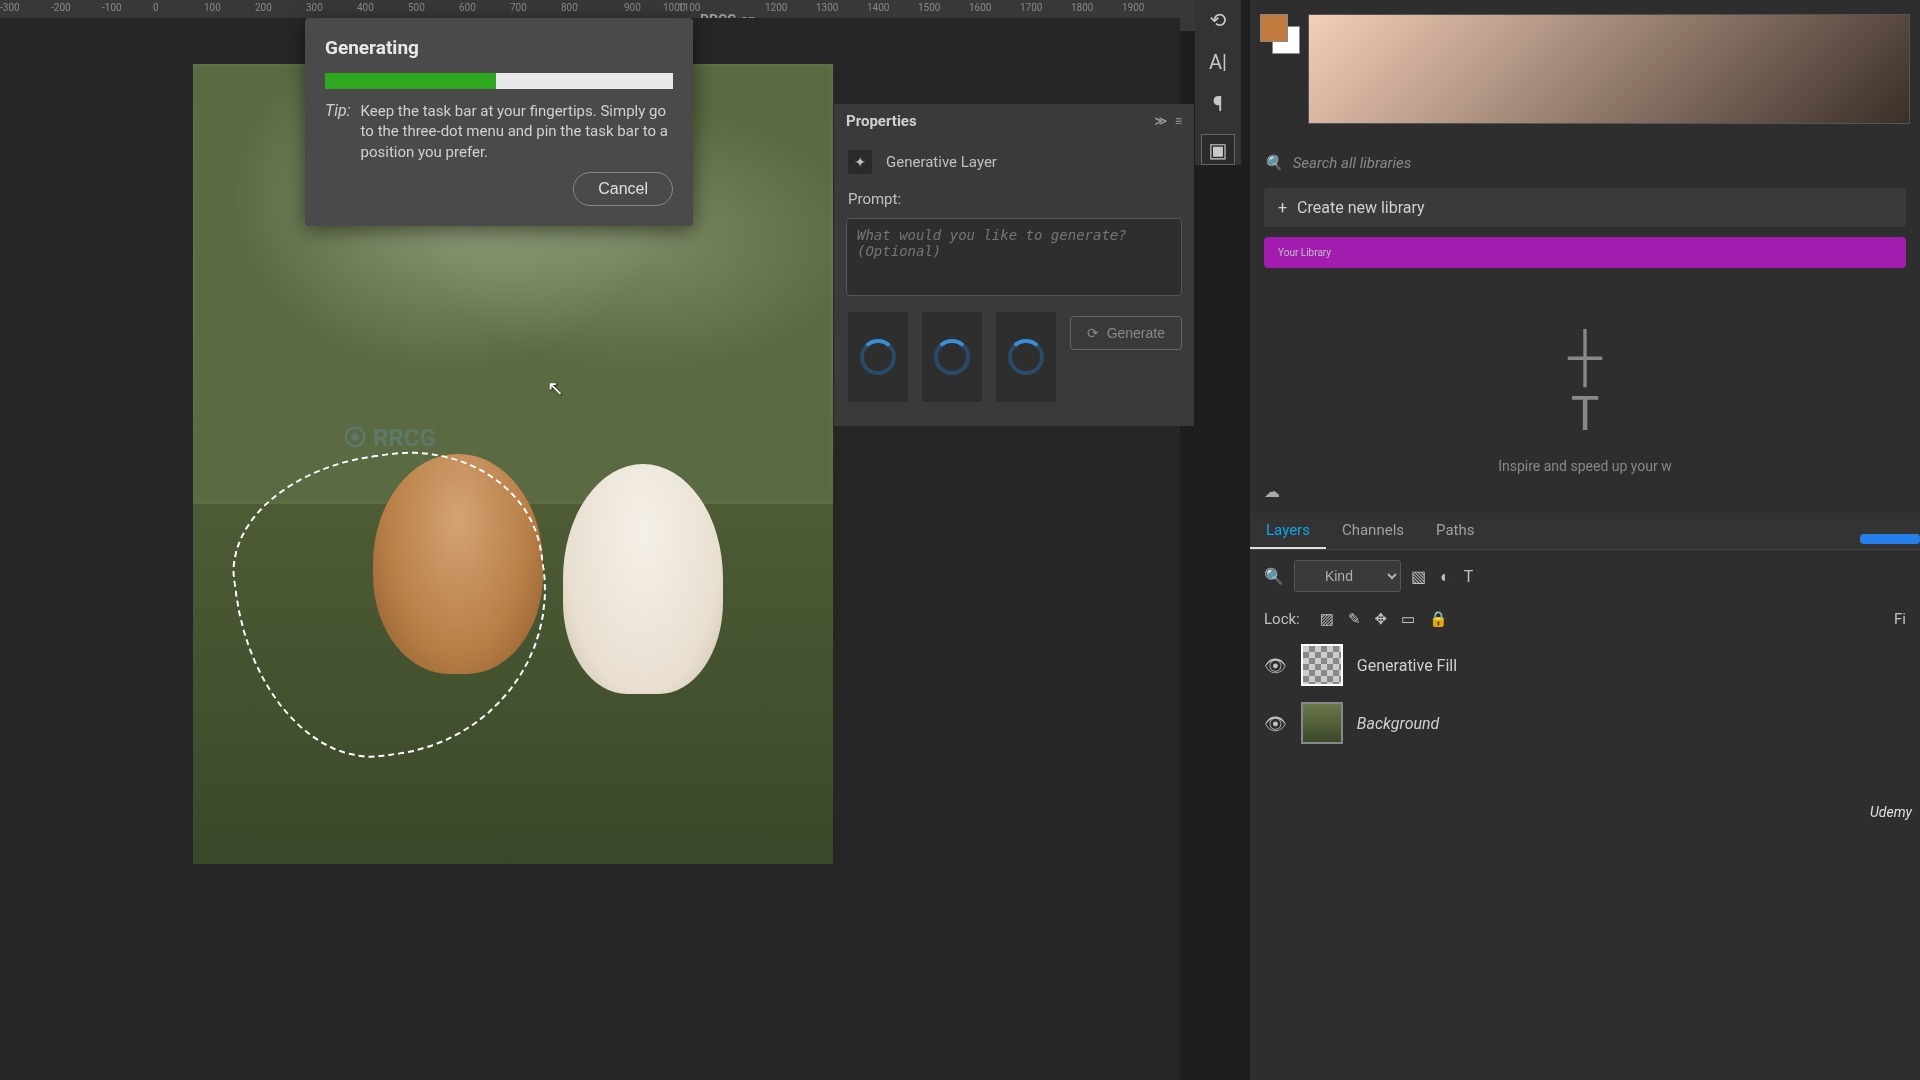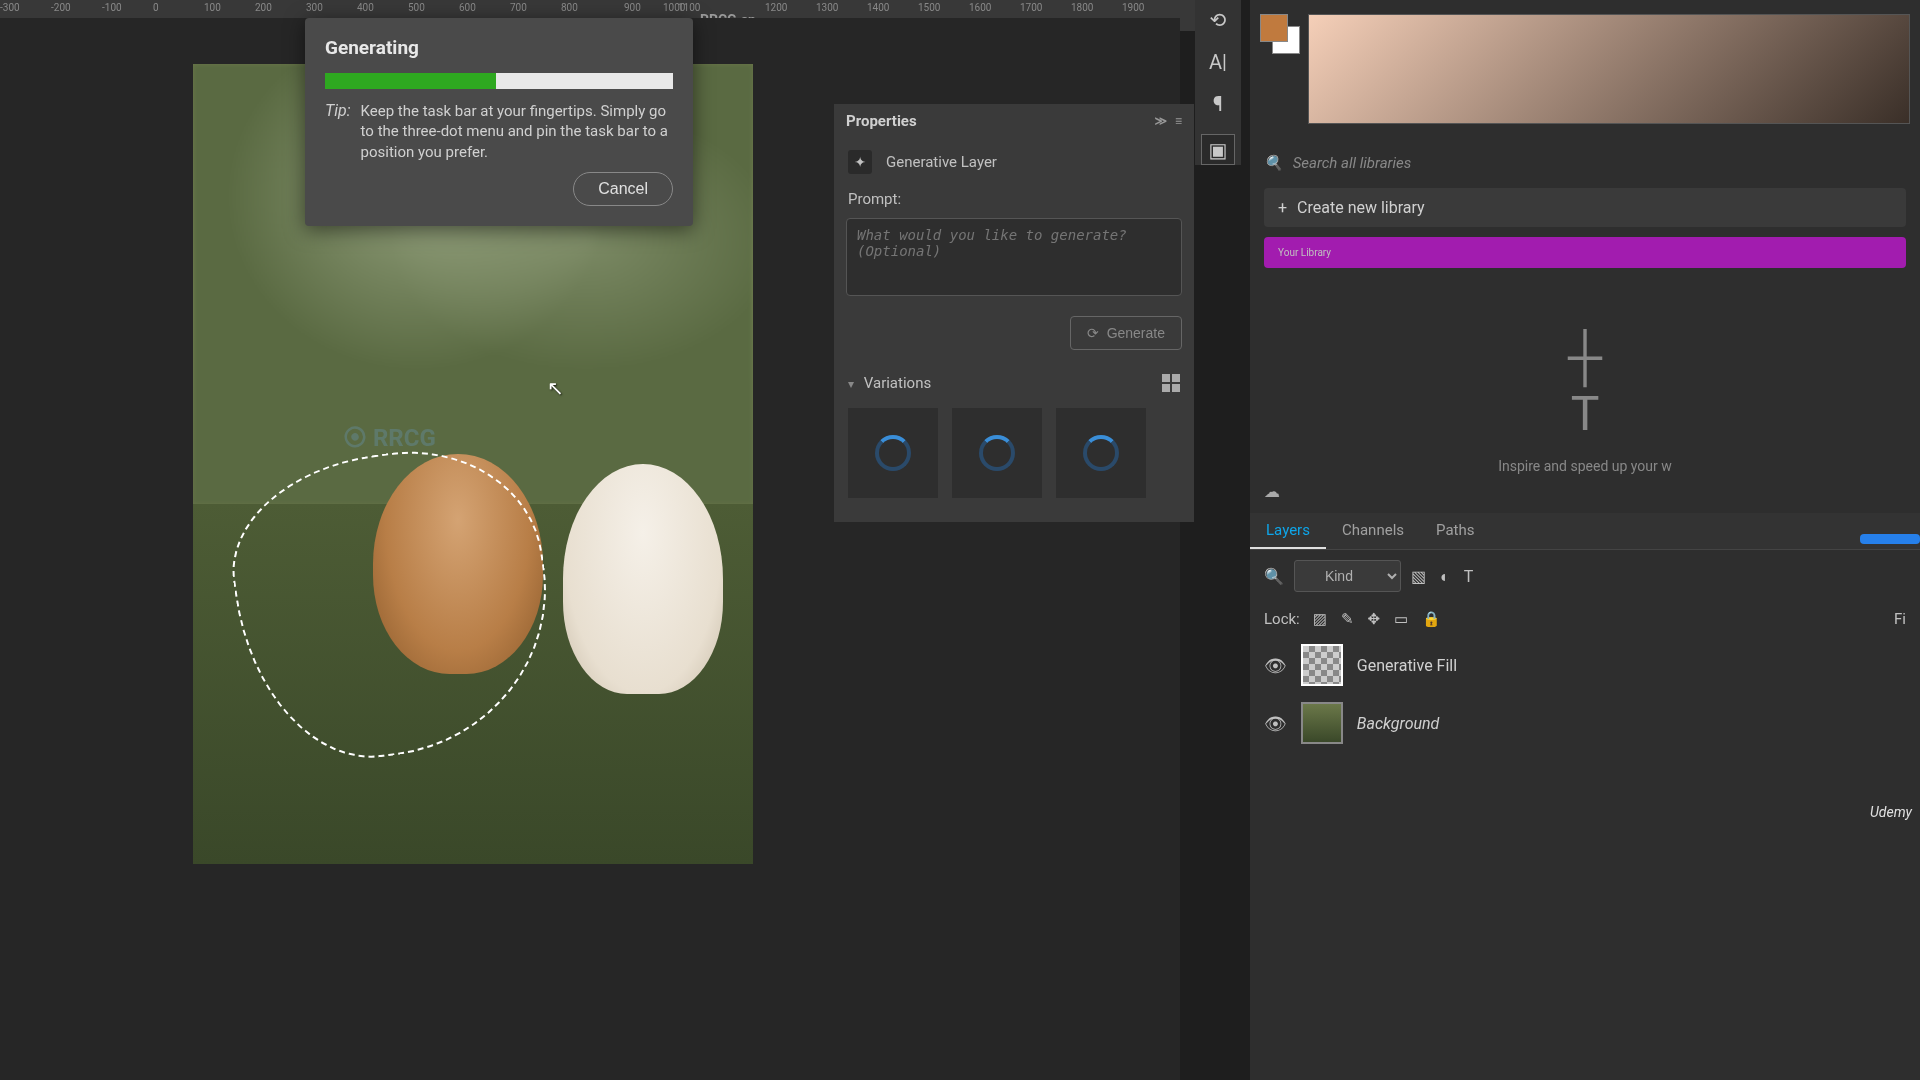--- a/index.html
+++ b/index.html
@@ -42,21 +42,21 @@
       top: 18px;
       left: 0;
       width: 1180px;
       height: 1062px;
       background: #262626;
     }
     .canvas-image {
       position: absolute;
       top: 46px;
       left: 193px;
-      width: 560px;
+      width: 640px;
       height: 800px;
       background: linear-gradient(to bottom, #6b7849 0%, #7a8755 30%, #5a6840 70%, #4d5c38 100%);
       overflow: hidden;
     }
     
     .bokeh {
       position: absolute;
       width: 100%;
       height: 55%;
       background: radial-gradient(ellipse at 40% 30%, rgba(220,230,200,0.4) 0%, transparent 40%),
@@ -480,21 +480,21 @@
       border-radius: 3px;
     }
     .opacity-label {
       color: #c0c0c0;
       font-size: 15px;
     }
     .lock-row {
       padding: 8px 14px;
       display: flex;
       align-items: center;
-      gap: 13px;
+      gap: 20px;
       color: #c0c0c0;
       font-size: 15px;
     }
     .lock-icons {
       display: flex;
       gap: 14px;
       font-size: 15px;
     }
     .layer-item {
       padding: 8px 14px;
@@ -605,32 +605,20 @@
   <div class="gen-layer-row">
     <div class="gen-layer-icon">✦</div>
     <span>Generative Layer</span>
   </div>
   <div class="prompt-label">Prompt:</div>
   <textarea class="prompt-box" placeholder="What would you like to generate? (Optional)" style=""></textarea>
   <button class="generate-btn">
     <span>⟳</span>
     <span>Generate</span>
   </button>
-  <div class="variations-row">
-    <span>
-      <span class="chevron">▾</span>
-      <span>Variations</span>
-    </span>
-    <div class="grid-icon">
-        <span></span>
-        <span></span>
-        <span></span>
-        <span></span>
-      </div>
-  </div>
   <div class="variation-thumbs">
     <div class="variation-thumb">
         <div class="spinner"></div>
       </div>
     <div class="variation-thumb">
         <div class="spinner"></div>
       </div>
     <div class="variation-thumb">
         <div class="spinner"></div>
       </div>

